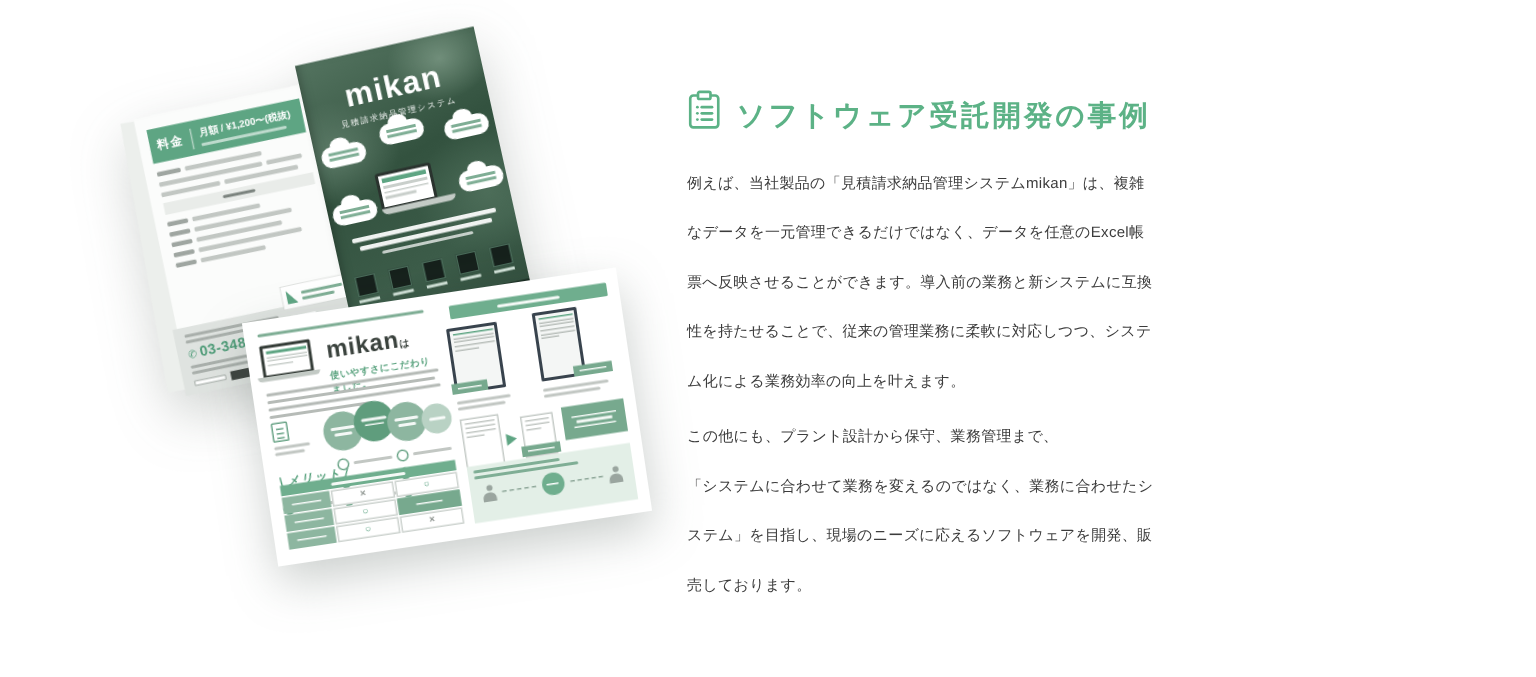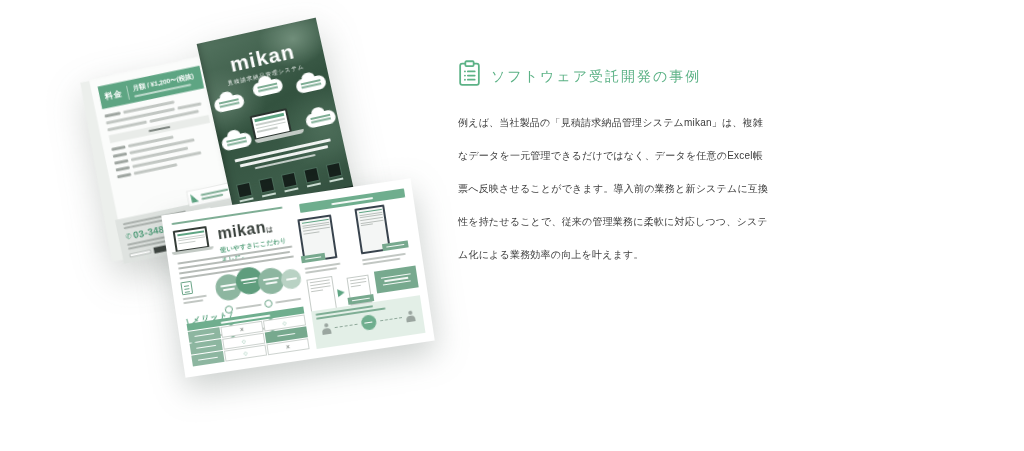--- a/index.html
+++ b/index.html
@@ -6,21 +6,21 @@
     --accent:#5CB286; --body:#3C3C3C; --band:#5EA583; --cell:#77A98E;
     --ltgreen:#E3EFE7; --gray-band:#DFE3E0; --bar:#C2C7C3; --dbar:#9FA6A1;
   }
   *{margin:0;padding:0;box-sizing:border-box;}
   html,body{width:1024px;height:451px;overflow:hidden;background:#fff;
     font-family:"Liberation Sans","DejaVu Sans",sans-serif;}
   .stage{position:relative;width:1024px;height:451px;background:#fff;}
 
   
   .heading{position:absolute;left:457px;top:60px;display:flex;align-items:center;gap:9px;}
-  .heading .h-text{font-size:14px;font-weight:400;color:var(--accent);letter-spacing:2px;text-align:center;}
+  .heading .h-text{font-size:19px;font-weight:700;color:var(--accent);letter-spacing:2px;text-align:center;}
   .body-p{position:absolute;left:458px;color:var(--body);font-size:10px;line-height:33px;
     letter-spacing:.2px;white-space:pre-line;}
   .p1{top:106px;}
   .p2{top:275px;}
 
   
   .bar{background:var(--bar);height:2.5px;border-radius:1px;}
   .gbar{background:#7FAE95;height:2.5px;border-radius:1px;}
   .wbar{background:rgba(255,255,255,.92);height:3px;border-radius:1px;}
 
@@ -457,14 +457,18 @@
       </svg>
     </span>
     <span class="h-text">ソフトウェア受託開発の事例</span>
   </h2>
 
   <p class="body-p p1">例えば、当社製品の「見積請求納品管理システムmikan」は、複雑
 なデータを一元管理できるだけではなく、データを任意のExcel帳
 票へ反映させることができます。導入前の業務と新システムに互換
 性を持たせることで、従来の管理業務に柔軟に対応しつつ、システ
 ム化による業務効率の向上を叶えます。</p>
+  <p class="body-p p2">この他にも、プラント設計から保守、業務管理まで、
+「システムに合わせて業務を変えるのではなく、業務に合わせたシ
+ステム」を目指し、現場のニーズに応えるソフトウェアを開発、販
+売しております。</p>
 
 </div>
 
 </body></html>

